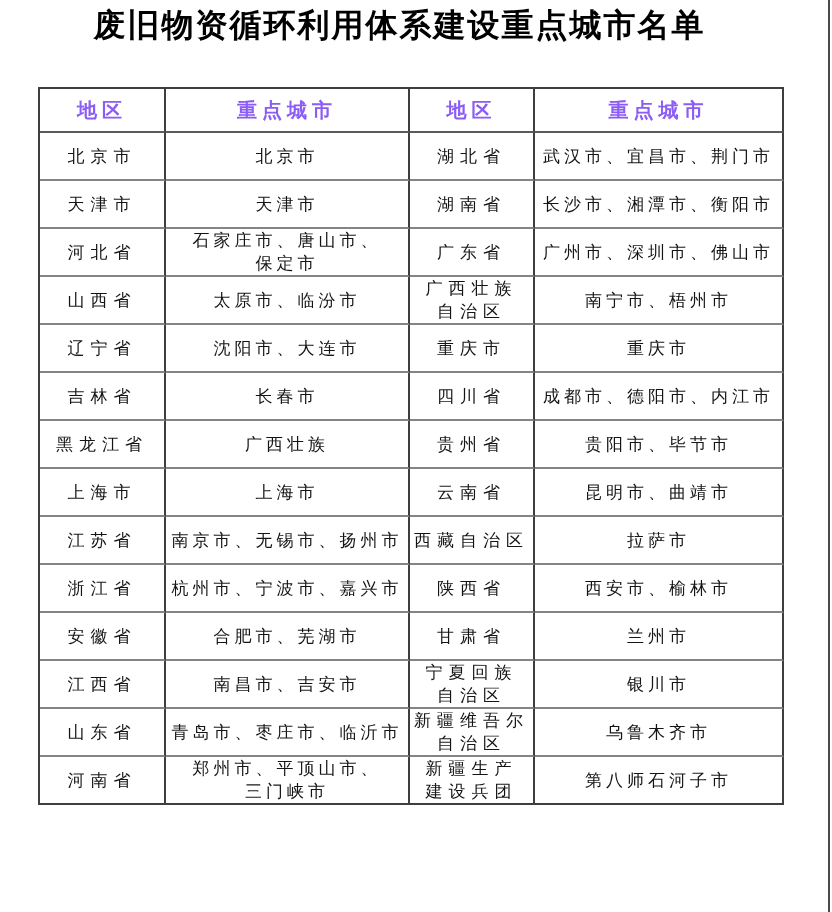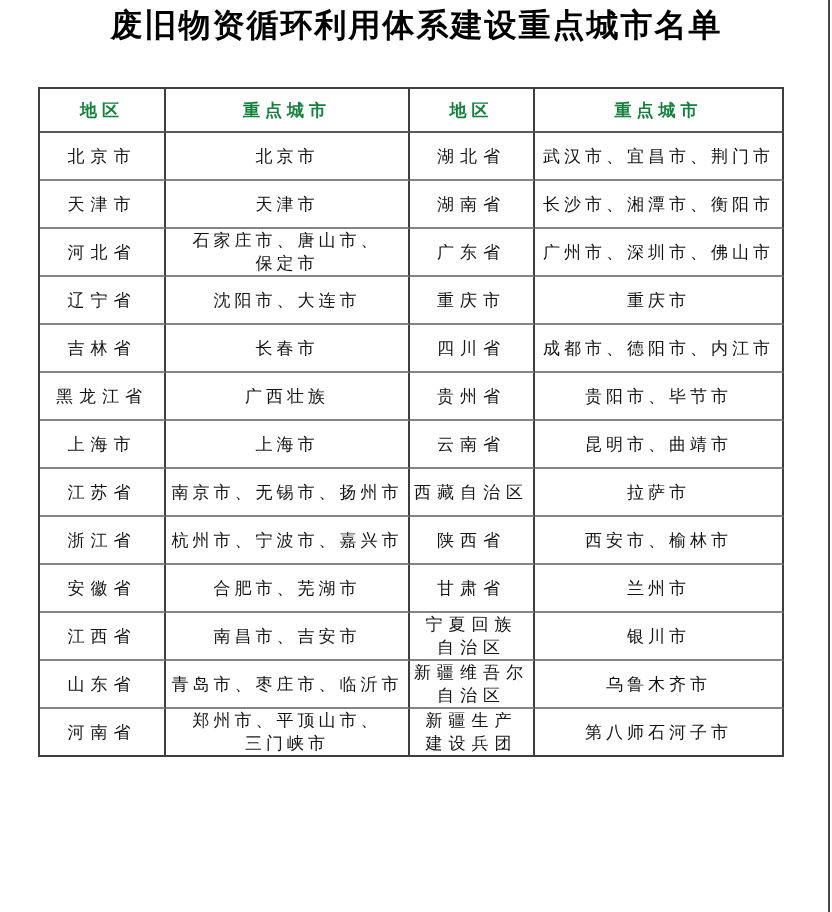--- a/index.html
+++ b/index.html
@@ -21,21 +21,20 @@
     top: 4px;
     left: 0;
     width: 799px;
     text-align: center;
     font-family: "Liberation Serif", serif;
     font-weight: bold;
     font-size: 32px;
     letter-spacing: 2px;
     color: #000000;
     white-space: nowrap;
-    padding-left: 17px;
   }
   .page-edge-line {
     position: absolute;
     top: 0;
     left: 828px;
     width: 2px;
     height: 912px;
     background: #4a4a4a;
   }
   table.cities-table {
@@ -53,23 +52,23 @@
     border-bottom: 2px solid #858585;
     text-align: center;
     vertical-align: middle;
     padding: 0 2px;
     overflow: hidden;
   }
   .cities-table thead th {
     height: 42px;
     font-family: "Liberation Sans", sans-serif;
     font-weight: bold;
-    font-size: 17px;
+    font-size: 20px;
     letter-spacing: 5px;
-    color: #15803d;
+    color: #8b5cf6;
     border-bottom: 2px solid #5a5a5a;
   }
   .cities-table tbody td {
     height: 46px;
     font-family: "Liberation Serif", serif;
     font-size: 17px;
     line-height: 23px;
     white-space: pre-line;
     color: #141414;
   }
@@ -118,20 +117,27 @@
     <td class="cities-cell">长沙市、湘潭市、衡阳市</td>
   </tr>
         <tr>
     <td class="region-cell">河北省</td>
     <td class="cities-cell">石家庄市、唐山市、
 保定市</td>
     <td class="region-cell">广东省</td>
     <td class="cities-cell">广州市、深圳市、佛山市</td>
   </tr>
         <tr>
+    <td class="region-cell">山西省</td>
+    <td class="cities-cell">太原市、临汾市</td>
+    <td class="region-cell">广西壮族
+自治区</td>
+    <td class="cities-cell">南宁市、梧州市</td>
+  </tr>
+        <tr>
     <td class="region-cell">辽宁省</td>
     <td class="cities-cell">沈阳市、大连市</td>
     <td class="region-cell">重庆市</td>
     <td class="cities-cell">重庆市</td>
   </tr>
         <tr>
     <td class="region-cell">吉林省</td>
     <td class="cities-cell">长春市</td>
     <td class="region-cell">四川省</td>
     <td class="cities-cell">成都市、德阳市、内江市</td>

